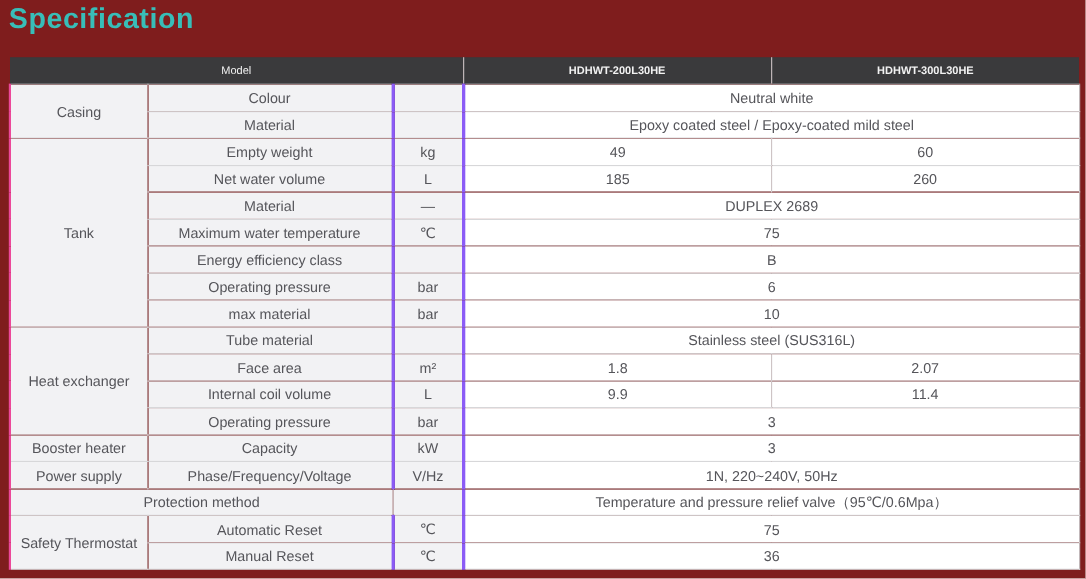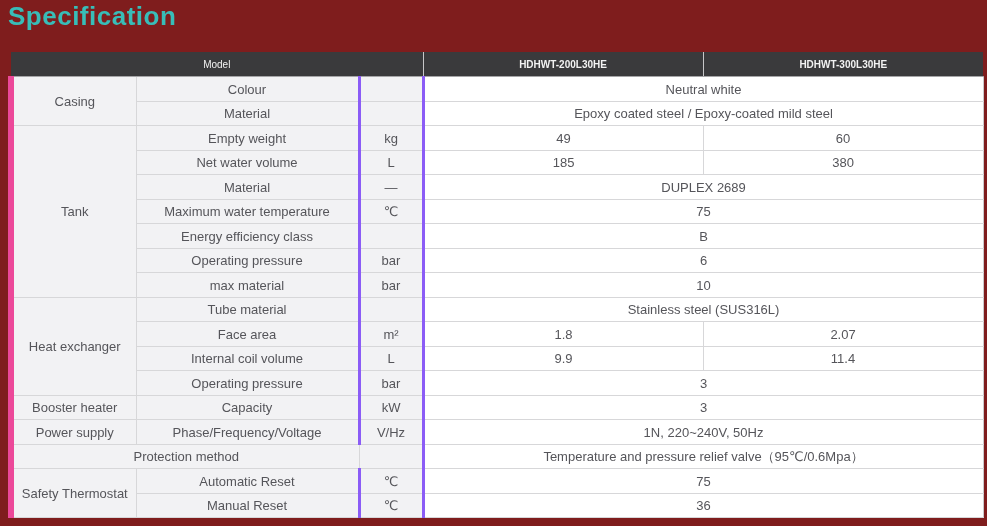--- a/index.html
+++ b/index.html
@@ -43,21 +43,21 @@
   th.model-th {
     background: #3a3a3c;
     color: #f2f2f2;
     font-weight: normal;
     font-size: 10px;
     border-bottom: 1px solid #a5a5a7;
   }
   th.model-th.sep { border-left: 1px solid #c6c6c8; font-weight: bold; }
   tbody td { border: 1px solid #d7d7d9; background: #ffffff; }
   tbody td.cat, tbody td.param, tbody td.unit { background: #f2f2f4; }
-  tbody td.cat   { border-left: 6px solid #ec4899; }
+  tbody td.cat   { border-left: 2px solid #ec4899; }
   tbody td.param, tbody td.unit { border-left: 1px solid #c9c9cb; border-right: 3px solid #8b5cf6; }
   tbody td.value.last { border-right: 1px solid #c9c9cb; }
   tbody tr.group-start > td { border-top: 1px solid #ababad; }
   table.spec-table { border-bottom: 1px solid #a5a5a7; }
 </style>
 </head>
 <body>
 
 <div class="page">
   <h1 class="title">Specification</h1>
@@ -93,21 +93,21 @@
           <td class="cat" rowspan="7">Tank</td>
           <td class="param">Empty weight</td>
           <td class="unit">kg</td>
           <td class="value">49</td>
           <td class="value last">60</td>
         </tr>
         <tr>
           <td class="param">Net water volume</td>
           <td class="unit">L</td>
           <td class="value">185</td>
-          <td class="value last">380</td>
+          <td class="value last">260</td>
         </tr>
         <tr>
           <td class="param">Material</td>
           <td class="unit">—</td>
           <td class="value last" colspan="2">DUPLEX 2689</td>
         </tr>
         <tr>
           <td class="param">Maximum water temperature</td>
           <td class="unit">℃</td>
           <td class="value last" colspan="2">75</td>

